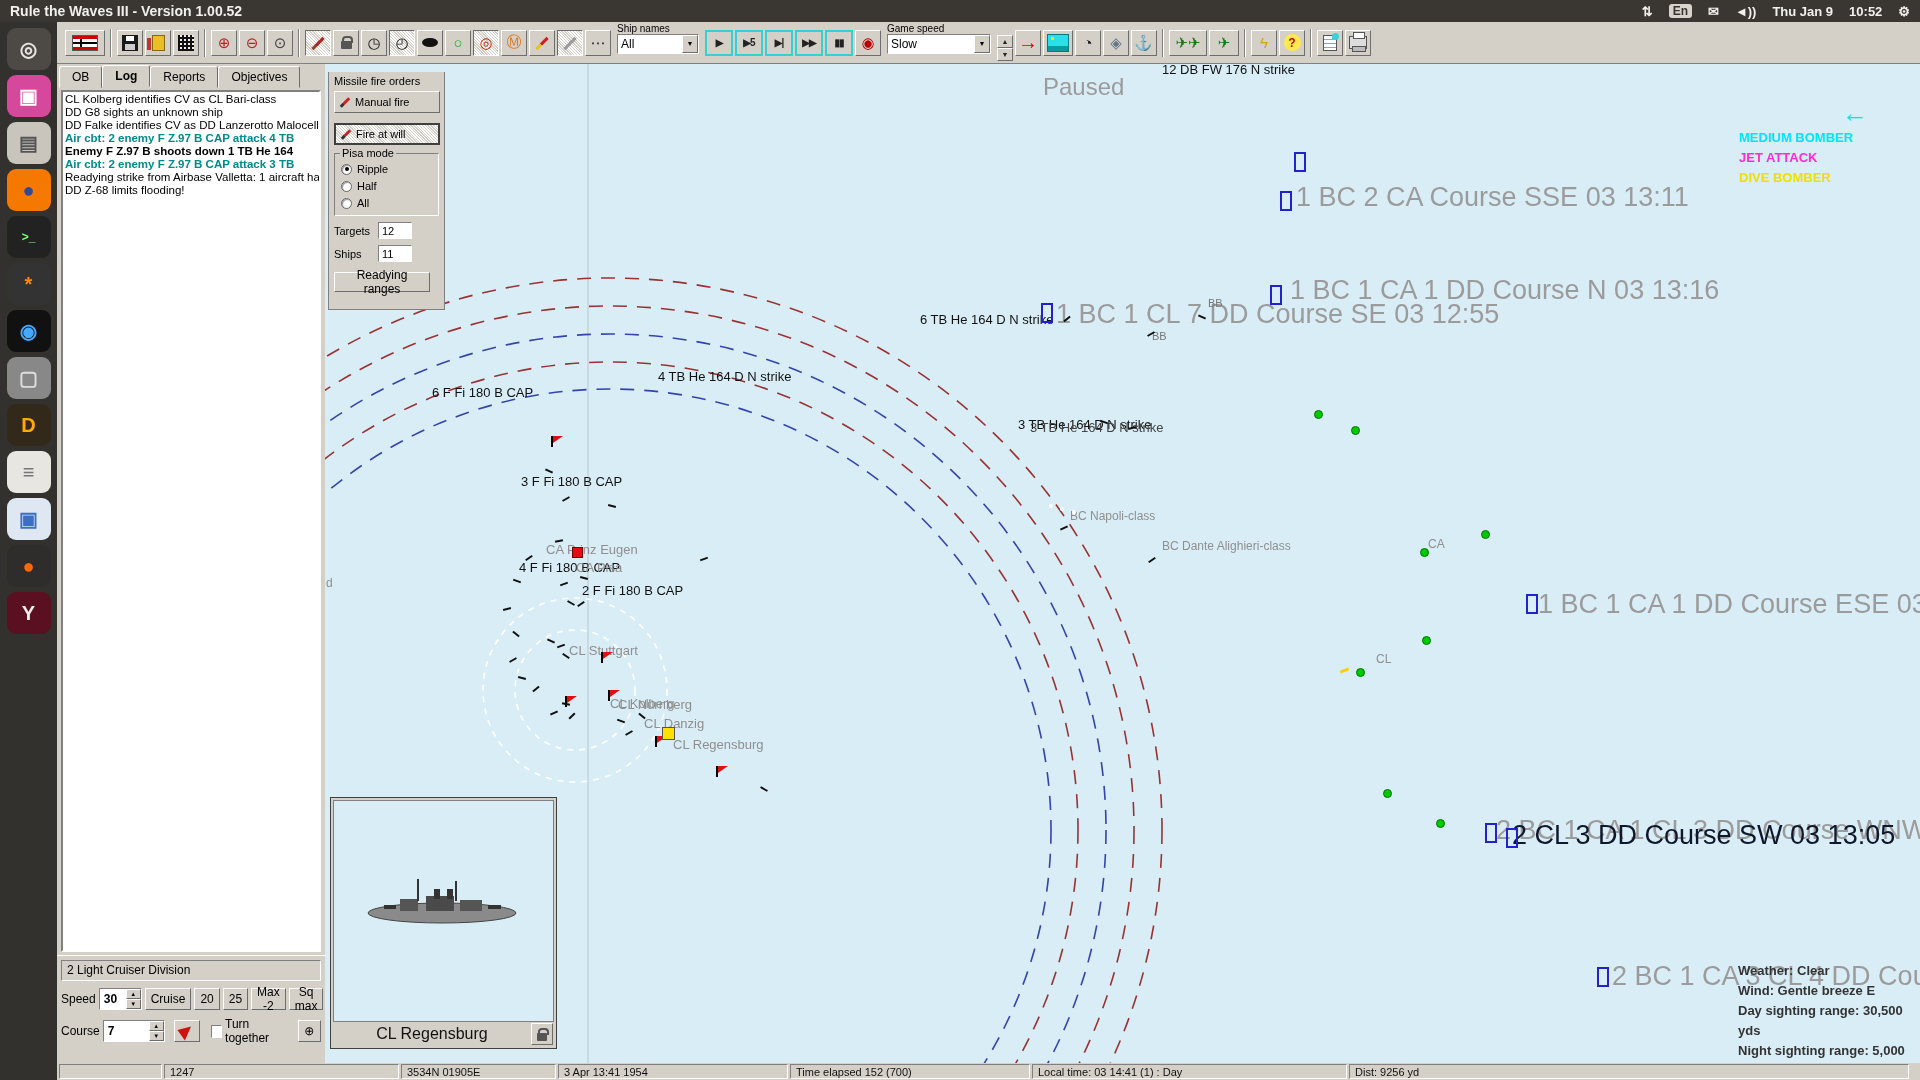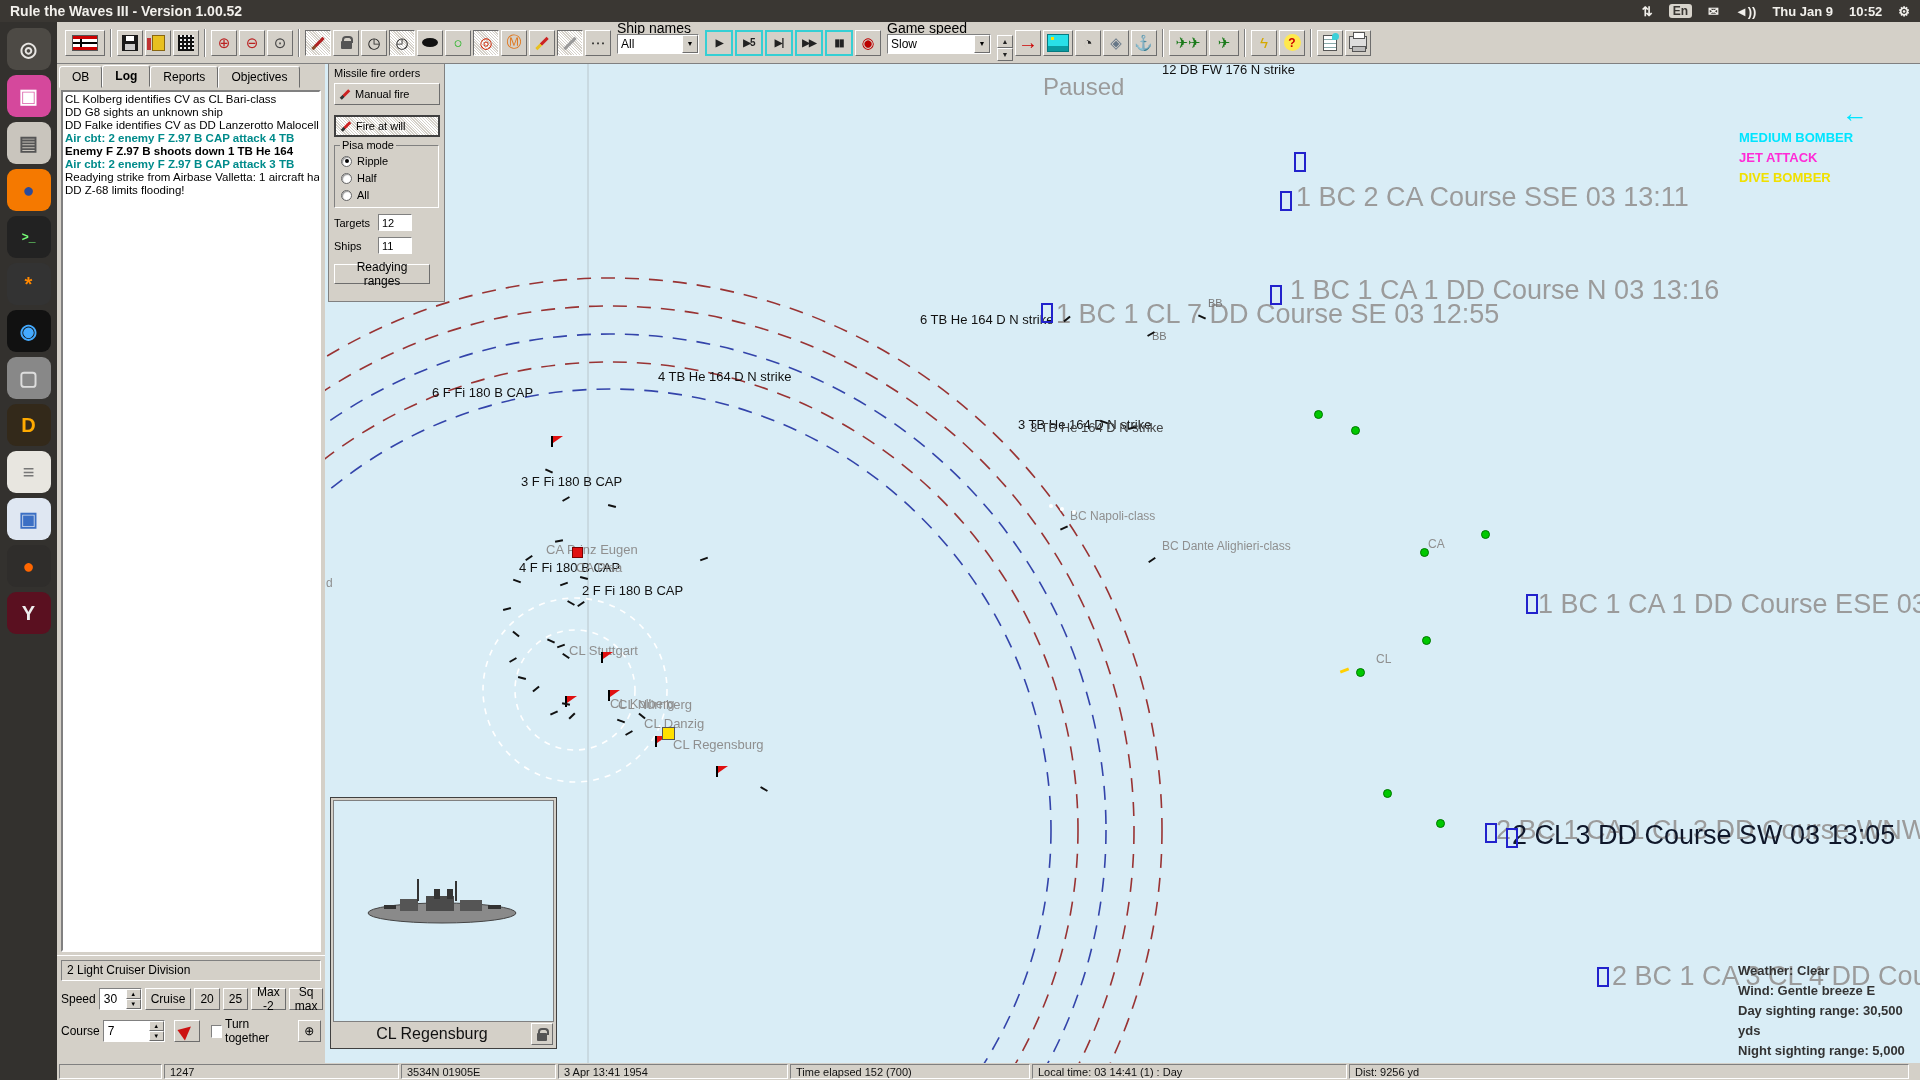--- a/index.html
+++ b/index.html
@@ -22,21 +22,21 @@
   
   .toolbar { position:absolute; left:57px; top:22px; width:1863px; height:42px; background:#d4d0c8;
     border-bottom:1px solid #808080; z-index:50; display:flex; align-items:center; padding-left:8px; gap:2px; }
   .tbtn { width:26px; height:26px; background:#d4d0c8; border:1px solid; border-color:#fff #6d6d6d #6d6d6d #fff;
     display:flex; align-items:center; justify-content:center; font-size:15px; color:#222; flex:none; cursor:pointer; }
   .tbtn.pressed { border-color:#6d6d6d #fff #fff #6d6d6d;
     background-image:repeating-linear-gradient(45deg,#fff 0 1px,#d4d0c8 1px 2px); }
   .tbtn.play { width:28px; border:2px solid #35cfd4; font-size:10px; font-weight:bold; letter-spacing:-1px; }
   .tsep { width:2px; height:28px; border-left:1px solid #808080; border-right:1px solid #fff; margin:0 3px; flex:none; }
   .tgroup { display:flex; flex-direction:column; justify-content:flex-start; height:40px; margin:0 4px; flex:none; }
-  .tgroup .glabel { font-size:14px; color:#000; line-height:11px; }
+  .tgroup .glabel { font-size:10px; color:#000; line-height:11px; }
   .dd { height:20px; background:#fff; border:1px solid; border-color:#808080 #fff #fff #808080;
     display:flex; align-items:center; padding-left:3px; font-size:12px; cursor:pointer; }
   .dd .arrow { margin-left:auto; width:16px; height:18px; background:#d4d0c8; border:1px solid;
     border-color:#fff #6d6d6d #6d6d6d #fff; display:flex; align-items:center; justify-content:center; font-size:7px; }
   .spincol { display:flex; flex-direction:column; margin-top:11px; }
   .spincol .tbtn { width:16px; height:13px; font-size:7px; }
 
   
   .i-flag { width:26px; height:16px; border:1px solid #555; background:
       linear-gradient(#c00 0 0) left top/100% 3px no-repeat,
@@ -86,30 +86,30 @@
       border:2px solid; border-color:#808080 #fff #fff #808080; overflow:hidden; padding:1px 2px;
       font-size:11.5px; line-height:13px; }
   .logline { white-space:nowrap; }
 
   
   .division { position:absolute; left:0; bottom:0; width:268px; height:108px; background:#d4d0c8;
       border-top:1px solid #fff; padding:4px; font-size:12px; }
   .divtitle { border:1px solid; border-color:#808080 #fff #fff #808080; padding:2px 5px; font-size:12px; height:21px; }
   .drow { display:flex; align-items:center; margin-top:7px; gap:3px; }
   .spinbox { display:flex; height:22px; border:1px solid; border-color:#808080 #fff #fff #808080; background:#fff; }
-  .spinbox .val { width:26px; font-size:12px; padding:3px 2px 0 4px; }
+  .spinbox .val { width:26px; font-size:12px; padding:3px 2px 0 4px;font-weight:bold; }
   .spinbox .arrows { display:flex; flex-direction:column; width:15px; }
   .spinbox .arrows div { flex:1; background:#d4d0c8; border:1px solid; border-color:#fff #6d6d6d #6d6d6d #fff;
       font-size:6px; line-height:8px; text-align:center; cursor:pointer; }
   .pbtn { height:22px; background:#d4d0c8; border:1px solid; border-color:#fff #6d6d6d #6d6d6d #fff;
       font-size:12px; padding:0 5px; display:flex; align-items:center; justify-content:center; cursor:pointer; }
   .chk { width:13px; height:13px; background:#fff; border:1px solid; border-color:#808080 #fff #fff #808080; cursor:pointer; }
 
   
-  .missile { position:absolute; left:328px; top:64px; width:117px; height:238px; background:#d4d0c8;
+  .missile { position:absolute; left:328px; top:72px; width:117px; height:238px; background:#d4d0c8;
       border:1px solid #808080; border-top:none; z-index:40; padding:3px 5px; font-size:11px; }
   .mbtn { width:106px; height:22px; background:#d4d0c8; border:1px solid; border-color:#fff #6d6d6d #6d6d6d #fff;
       display:flex; align-items:center; gap:4px; font-size:11px; padding-left:4px; margin-top:4px; cursor:pointer; }
   .mbtn.toggled { border:2px solid #404040;
       background-image:repeating-linear-gradient(45deg,#fff 0 1px,#d4d0c8 1px 2px); }
   .micon { width:12px; height:3px; background:linear-gradient(90deg,#333 0 35%,#cc2222 35% 100%); transform:rotate(-45deg); flex:none; }
   .fgroup { border:1px solid; border-color:#808080 #fff #fff #808080; margin-top:8px; padding:4px 6px 6px 6px; position:relative; }
   .fgroup .gtitle { position:absolute; top:-7px; left:5px; background:#d4d0c8; padding:0 2px; font-size:11px; }
   .fopt { display:flex; align-items:center; gap:5px; margin-top:5px; cursor:pointer; }
   .radio { width:11px; height:11px; border-radius:50%; background:#fff; border:1px solid #666;

